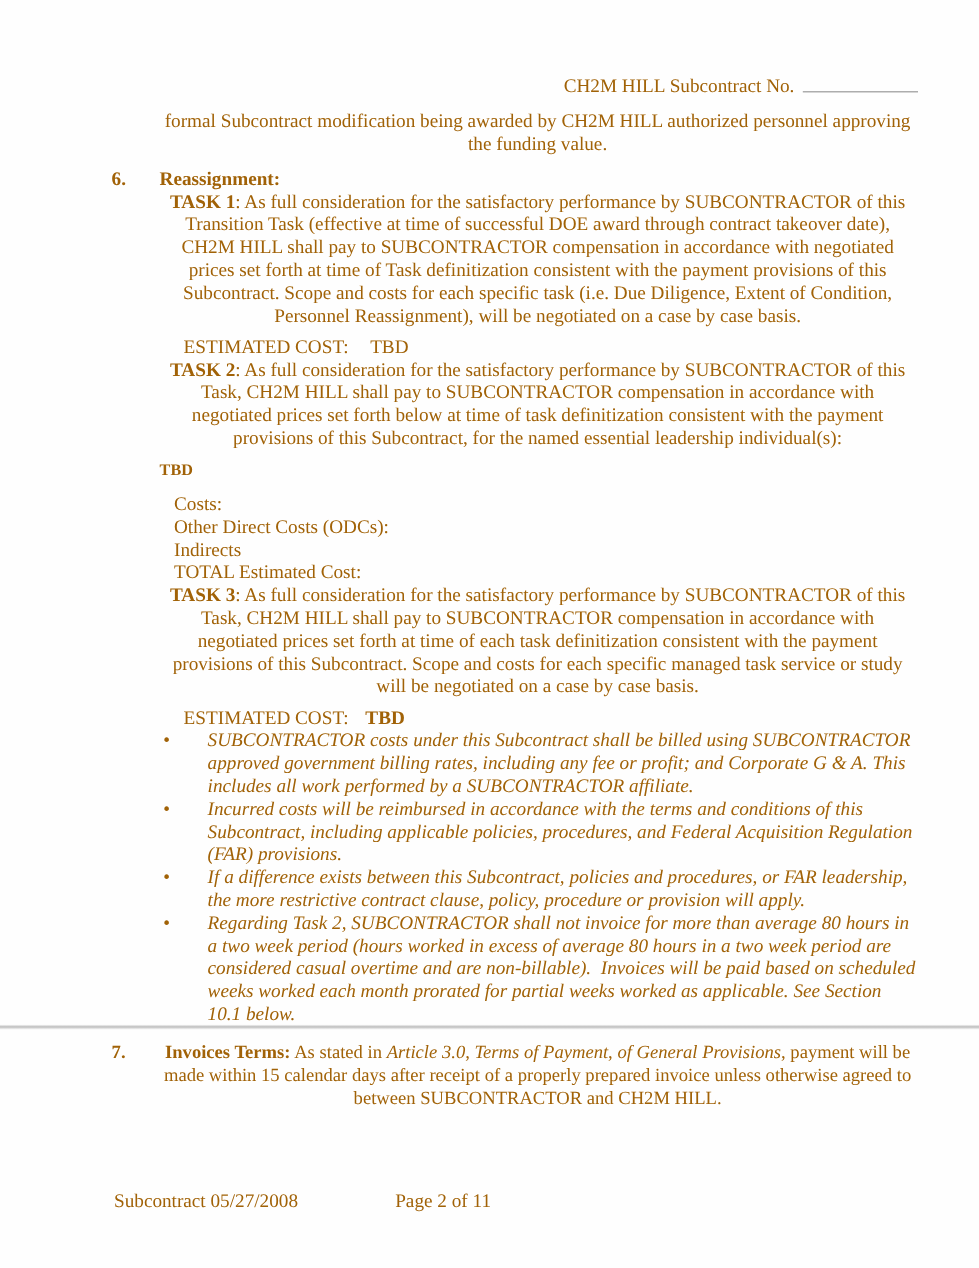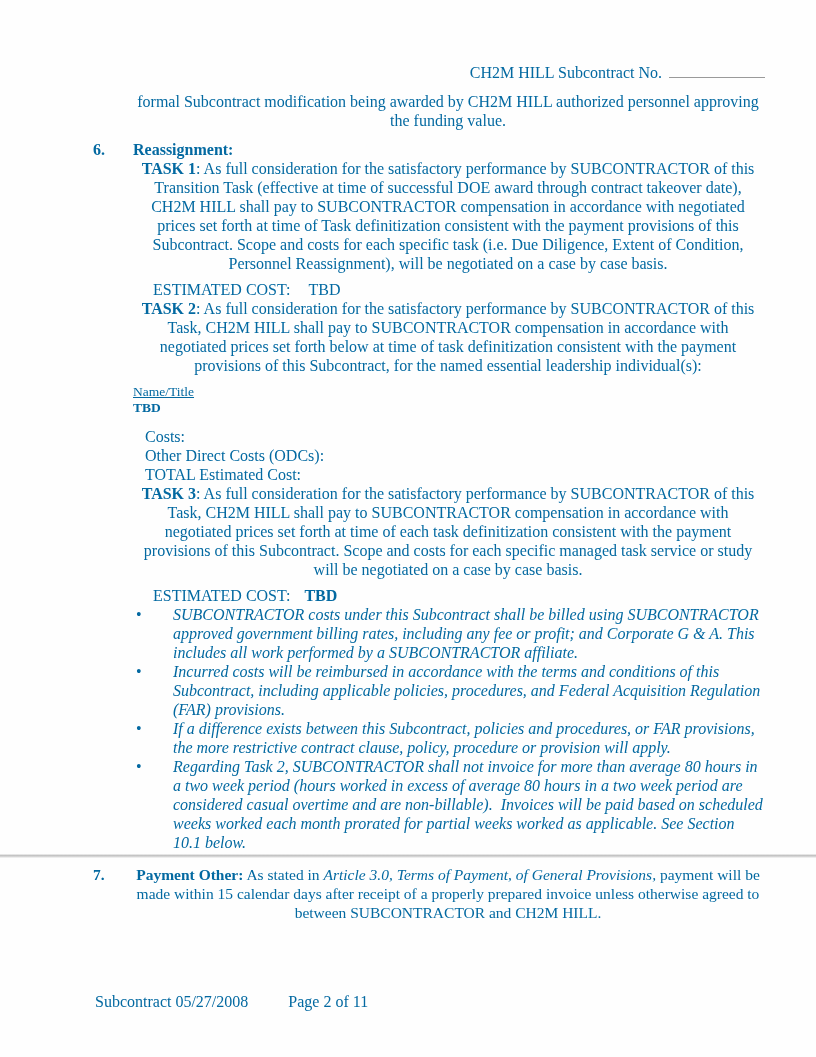--- a/index.html
+++ b/index.html
@@ -2,21 +2,21 @@
 <html><head>
 <meta charset="utf-8">
 <style>
   html, body { margin: 0; padding: 0; background: #ffffff; }
   .page {
     position: relative;
     width: 816px;
     height: 1057px;
     background: #fefefe;
     font-family: "Liberation Serif", serif;
-    color: #0369a1;
+    color: #a16207;
     overflow: hidden;
   }
   .header-line {
     position: absolute;
     top: 63px;
     right: 51px;
     font-size: 16px;
     line-height: 19px;
     white-space: nowrap;
   }
@@ -69,21 +69,21 @@
     background: linear-gradient(to bottom, rgba(200,200,200,0.15), rgba(140,140,140,0.6) 45%, rgba(170,170,170,0.45) 65%, rgba(225,225,225,0.2));
   }
   .footer {
     position: absolute;
     left: 95px;
     top: 992px;
     font-size: 16px;
     line-height: 19px;
     display: flex;
   }
-  .footer-page { margin-left: 40px; }
+  .footer-page { margin-left: 81px; }
 </style>
 </head>
 <body>
 
 <div class="page">
 
   <div class="header-line">
     <span>CH2M HILL Subcontract No.</span><span class="blank-line"></span>
   </div>
 
@@ -98,27 +98,27 @@
 
     <p class="task-para"><span style="font-weight: bold;">TASK 1</span><span>: As full consideration for the satisfactory performance by SUBCONTRACTOR of this Transition Task (effective at time of successful DOE award through contract takeover date), CH2M HILL shall pay to SUBCONTRACTOR compensation in accordance with negotiated prices set forth at time of Task definitization consistent with the payment provisions of this Subcontract. Scope and costs for each specific task (i.e. Due Diligence, Extent of Condition, Personnel Reassignment), will be negotiated on a case by case basis.</span></p>
 
     <div class="estcost-row">
       <span>ESTIMATED COST:</span><span class="estcost-value">TBD</span>
     </div>
 
     <p class="task-para"><span style="font-weight: bold;">TASK 2</span><span>: As full consideration for the satisfactory performance by SUBCONTRACTOR of this Task, CH2M HILL shall pay to SUBCONTRACTOR compensation in accordance with negotiated prices set forth below at time of task definitization consistent with the payment provisions of this Subcontract, for the named essential leadership individual(s):</span></p>
 
     <div class="nametitle-block">
-      <div class="nametitle-label">Name/Title</div>
       <div class="nametitle-value">TBD</div>
     </div>
 
     <div class="cost-lines">
       <div>Costs:</div>
       <div>Other Direct Costs (ODCs):</div>
+      <div>Indirects</div>
       <div>TOTAL Estimated Cost:</div>
     </div>
 
     <p class="task-para"><span style="font-weight: bold;">TASK 3</span><span>: As full consideration for the satisfactory performance by SUBCONTRACTOR of this Task, CH2M HILL shall pay to SUBCONTRACTOR compensation in accordance with negotiated prices set forth at time of each task definitization consistent with the payment provisions of this Subcontract. Scope and costs for each specific managed task service or study will be negotiated on a case by case basis.</span></p>
 
     <div class="estcost-row">
       <span>ESTIMATED COST:</span><span class="estcost-value bold">TBD</span>
     </div>
 
 
@@ -126,31 +126,31 @@
       <div class="bullet-row">
         <span class="bullet-dot">•</span>
         <span class="bullet-text">SUBCONTRACTOR costs under this Subcontract shall be billed using SUBCONTRACTOR approved government billing rates, including any fee or profit; and Corporate G &amp; A. This includes all work performed by a SUBCONTRACTOR affiliate.</span>
       </div>
       <div class="bullet-row">
         <span class="bullet-dot">•</span>
         <span class="bullet-text">Incurred costs will be reimbursed in accordance with the terms and conditions of this Subcontract, including applicable policies, procedures, and Federal Acquisition Regulation (FAR) provisions.</span>
       </div>
       <div class="bullet-row">
         <span class="bullet-dot">•</span>
-        <span class="bullet-text">If a difference exists between this Subcontract, policies and procedures, or FAR provisions, the more restrictive contract clause, policy, procedure or provision will apply.</span>
+        <span class="bullet-text">If a difference exists between this Subcontract, policies and procedures, or FAR leadership, the more restrictive contract clause, policy, procedure or provision will apply.</span>
       </div>
       <div class="bullet-row">
         <span class="bullet-dot">•</span>
         <span class="bullet-text">Regarding Task 2, SUBCONTRACTOR shall not invoice for more than average 80 hours in a two week period (hours worked in excess of average 80 hours in a two week period are considered casual overtime and are non-billable).  Invoices will be paid based on scheduled weeks worked each month prorated for partial weeks worked as applicable. See Section 10.1 below.</span>
       </div>
     </div>
 
     <div class="sec sec7">
       <span class="sec-num">7.</span>
-      <p><span style="font-weight: bold;">Payment Other:</span><span> As stated in </span><span style="font-style: italic;">Article 3.0, Terms of Payment, of General Provisions,</span><span> payment will be made within 15 calendar days after receipt of a properly prepared invoice unless otherwise agreed to between SUBCONTRACTOR and CH2M HILL.</span></p>
+      <p><span style="font-weight: bold;">Invoices Terms:</span><span> As stated in </span><span style="font-style: italic;">Article 3.0, Terms of Payment, of General Provisions,</span><span> payment will be made within 15 calendar days after receipt of a properly prepared invoice unless otherwise agreed to between SUBCONTRACTOR and CH2M HILL.</span></p>
     </div>
 
   </div>
 
   <div class="crease"></div>
 
   <div class="footer">
     <span>Subcontract 05/27/2008</span>
     <span class="footer-page">Page 2 of 11</span>
   </div>

